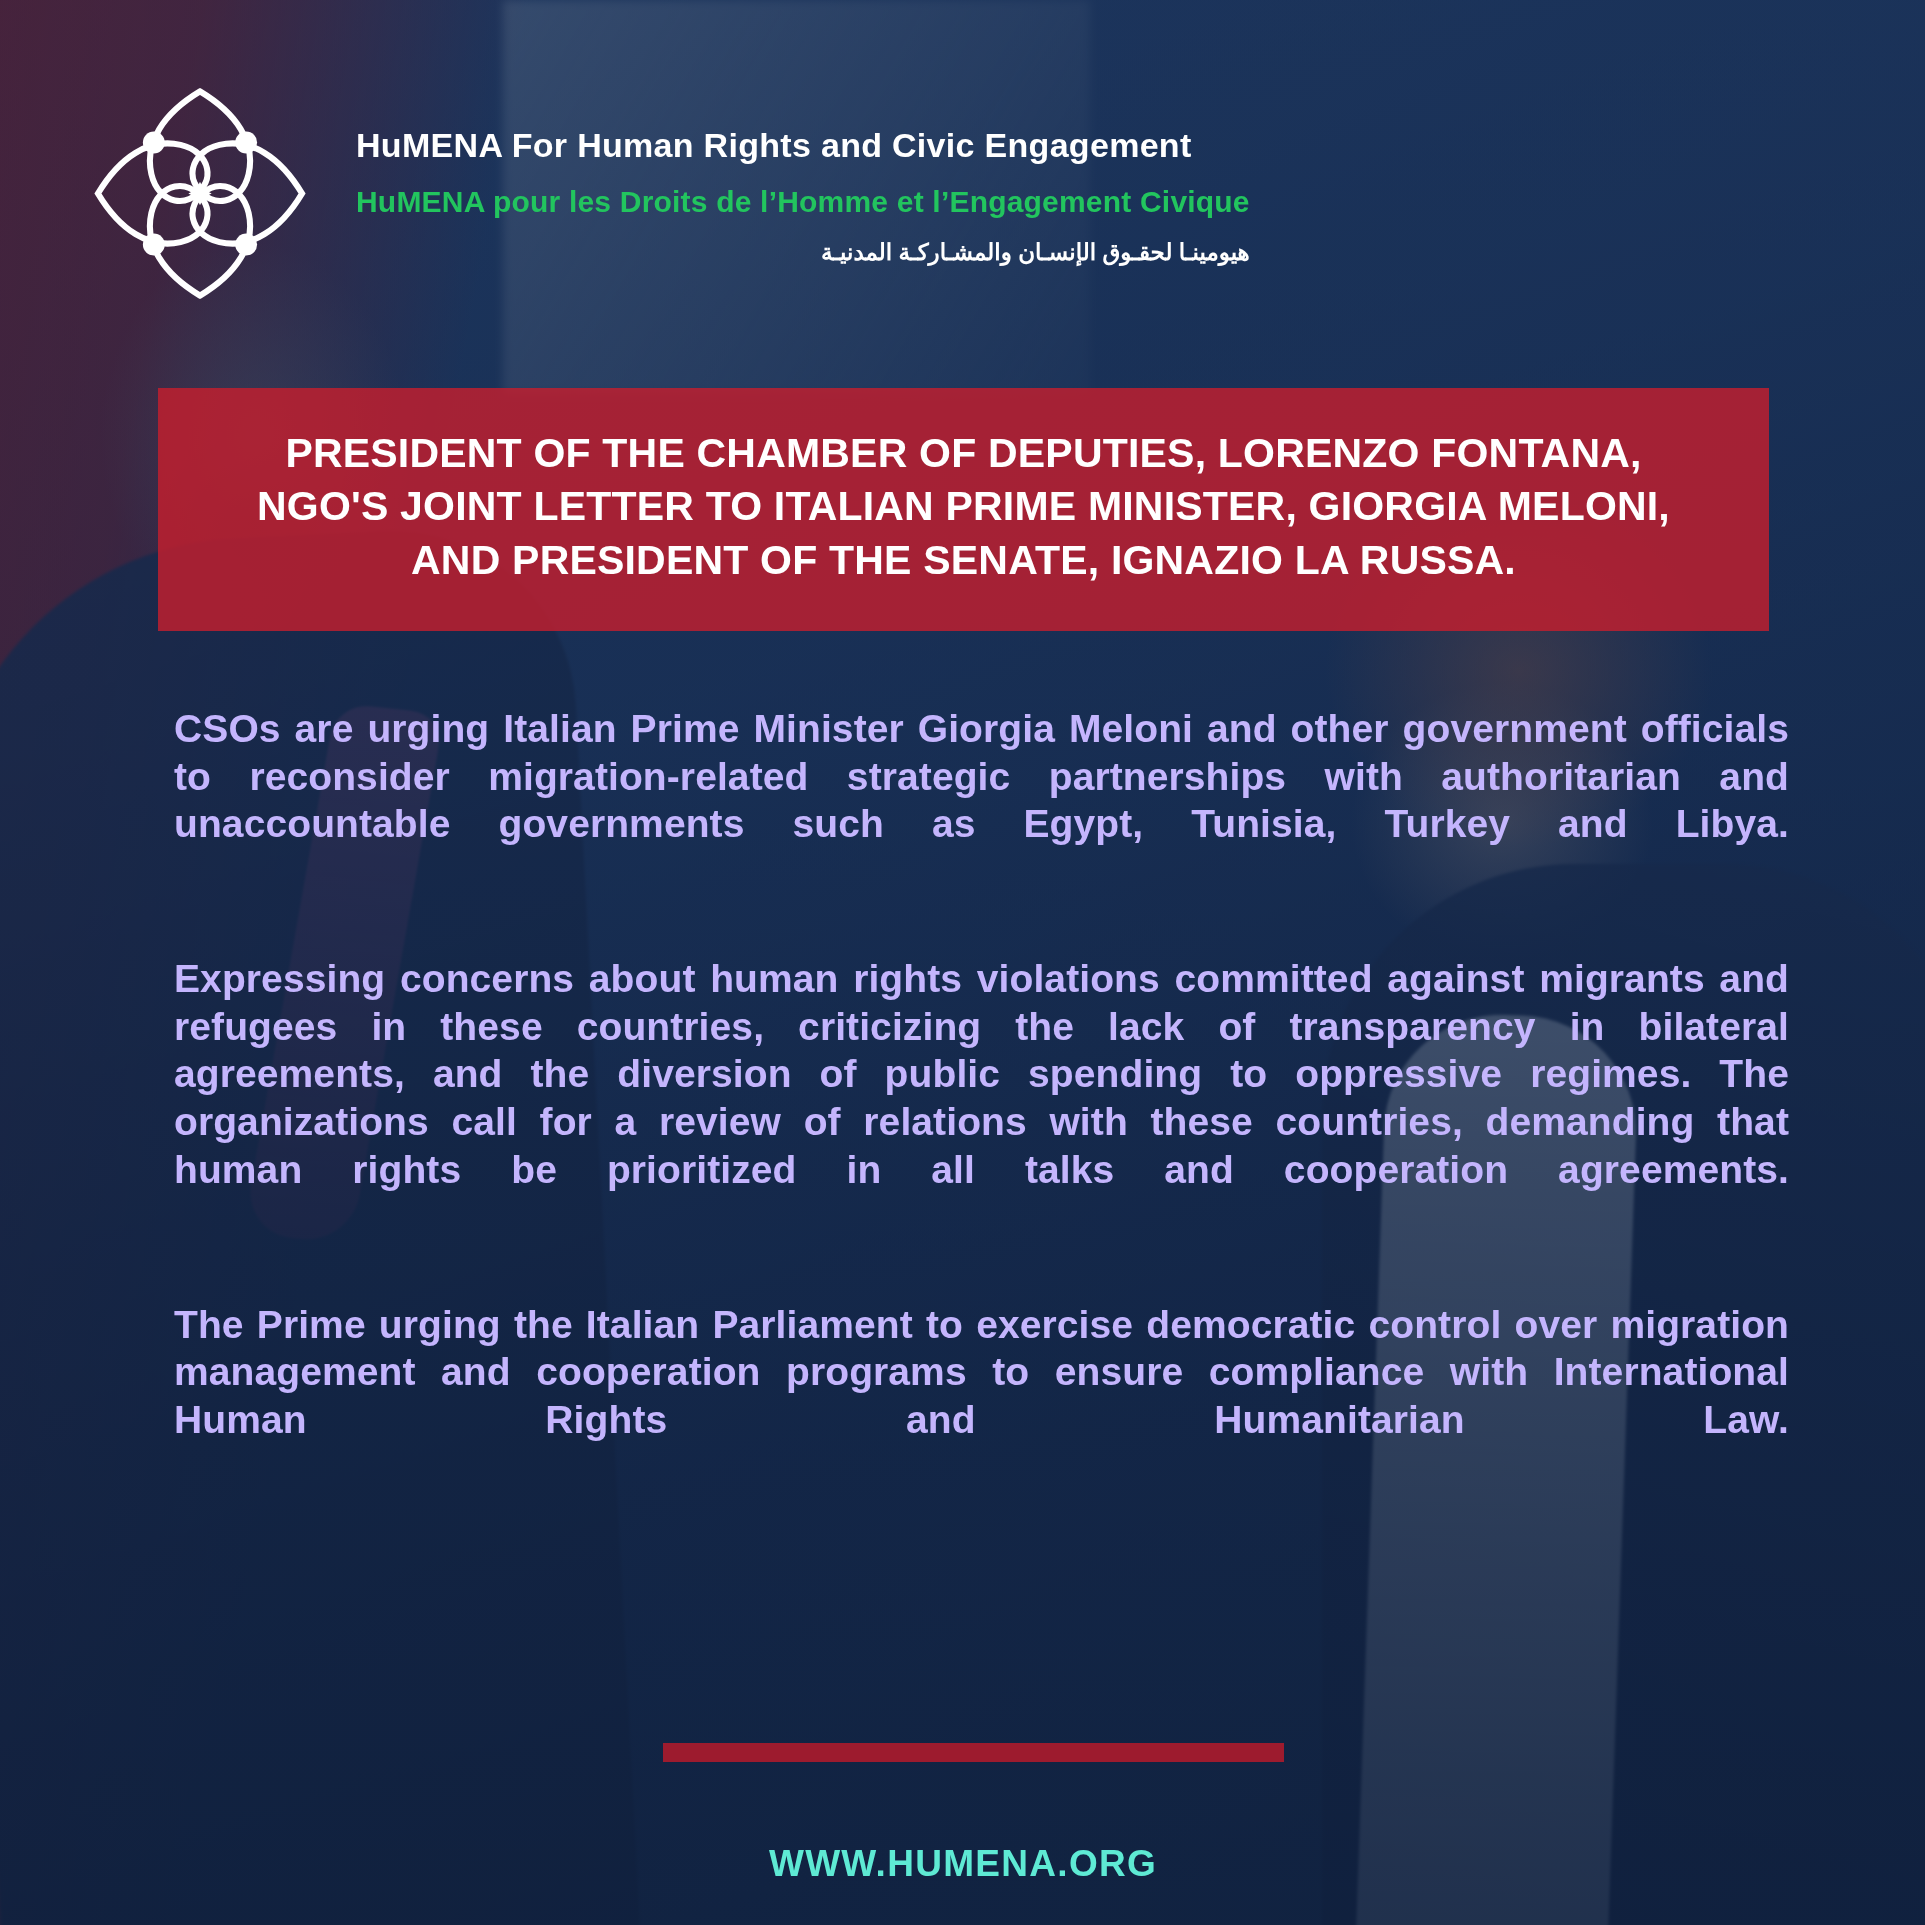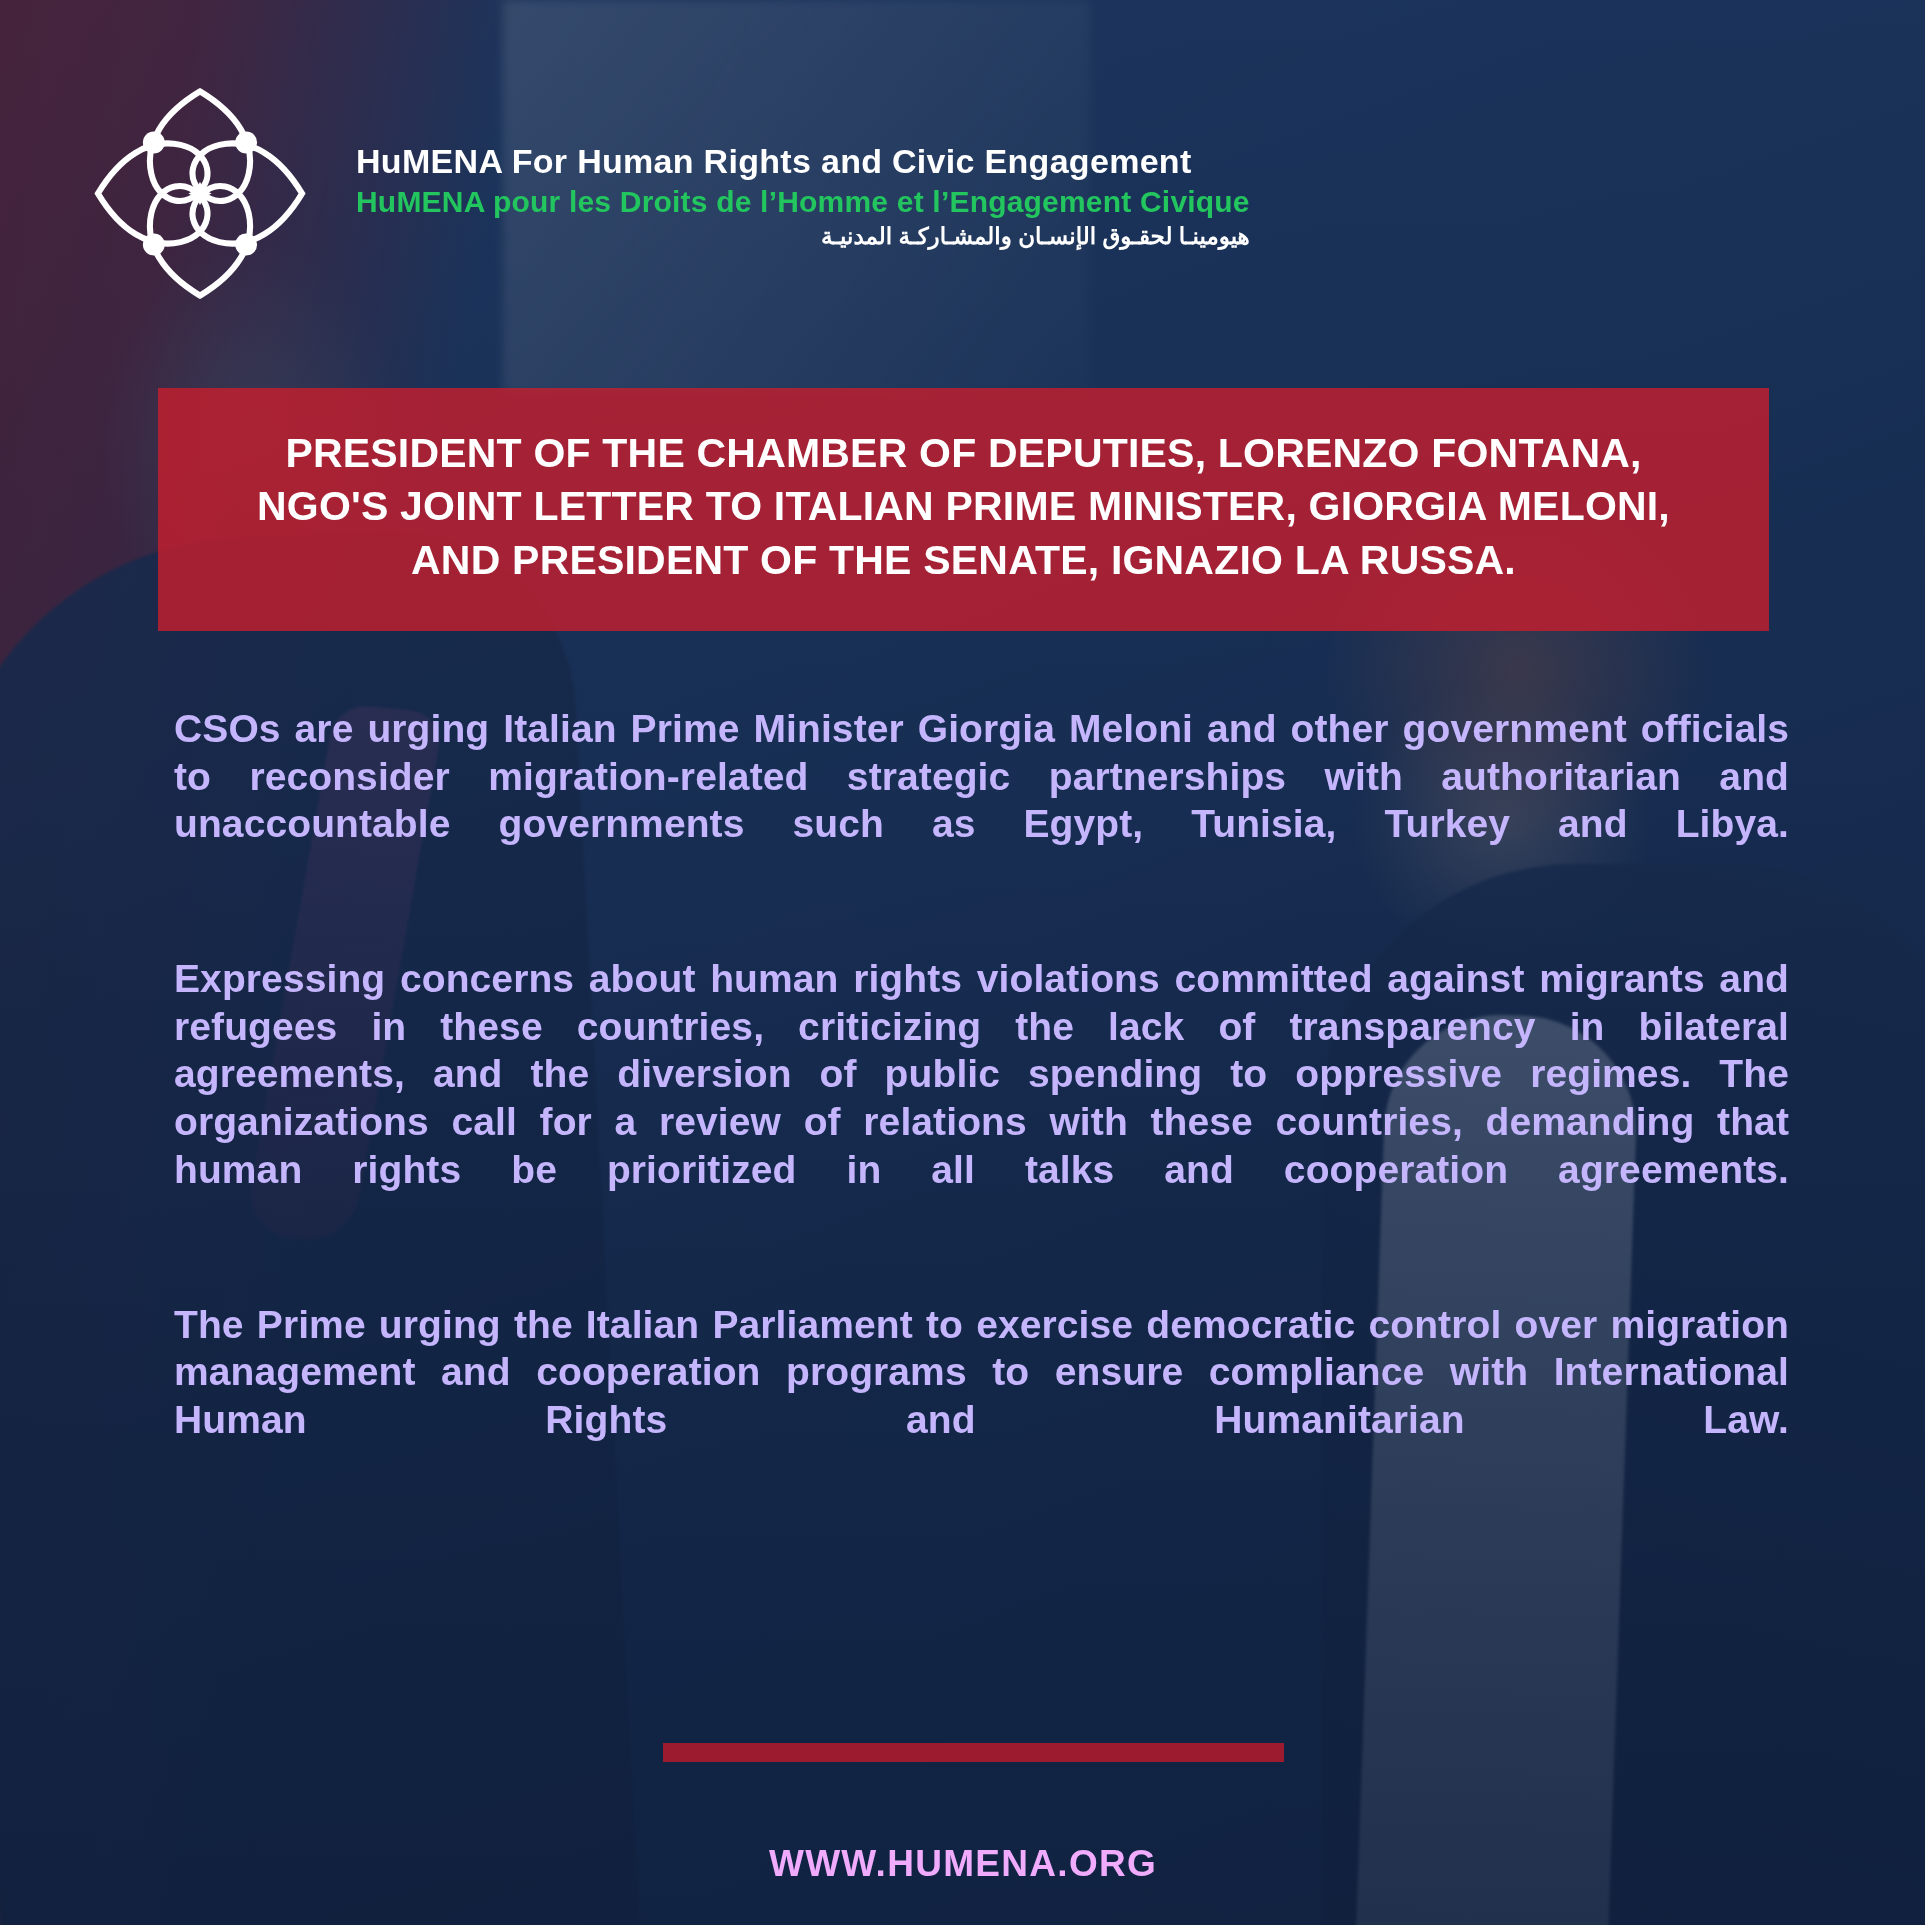--- a/index.html
+++ b/index.html
@@ -97,21 +97,21 @@
     height: 243px;
     flex: 0 0 auto;
     position: relative;
   }
   .logo-mark svg { display: block; width: 100%; height: 100%; }
 
   .logo-text {
     display: flex;
     flex-direction: column;
     justify-content: center;
-    gap: 4px;
+    gap: 20px;
     padding-top: 5px;
   }
   .logo-line-en {
     color: #ffffff;
     font-size: 34px;
     font-weight: bold;
     letter-spacing: 0.3px;
     white-space: nowrap;
   }
   .logo-line-fr {
@@ -182,21 +182,21 @@
     top: 1743px;
     width: 621px;
     height: 18.5px;
     background: #9d1b2e;
   }
   .footer-url {
     position: absolute;
     left: 0; top: 1843px;
     width: 100%;
     text-align: center;
-    color: #f0abfc;
+    color: #5eead4;
     font-size: 37px;
     font-weight: bold;
     letter-spacing: 1.3px;
   }
 </style>
 </head>
 <body>
 
 <div class="poster">
 

